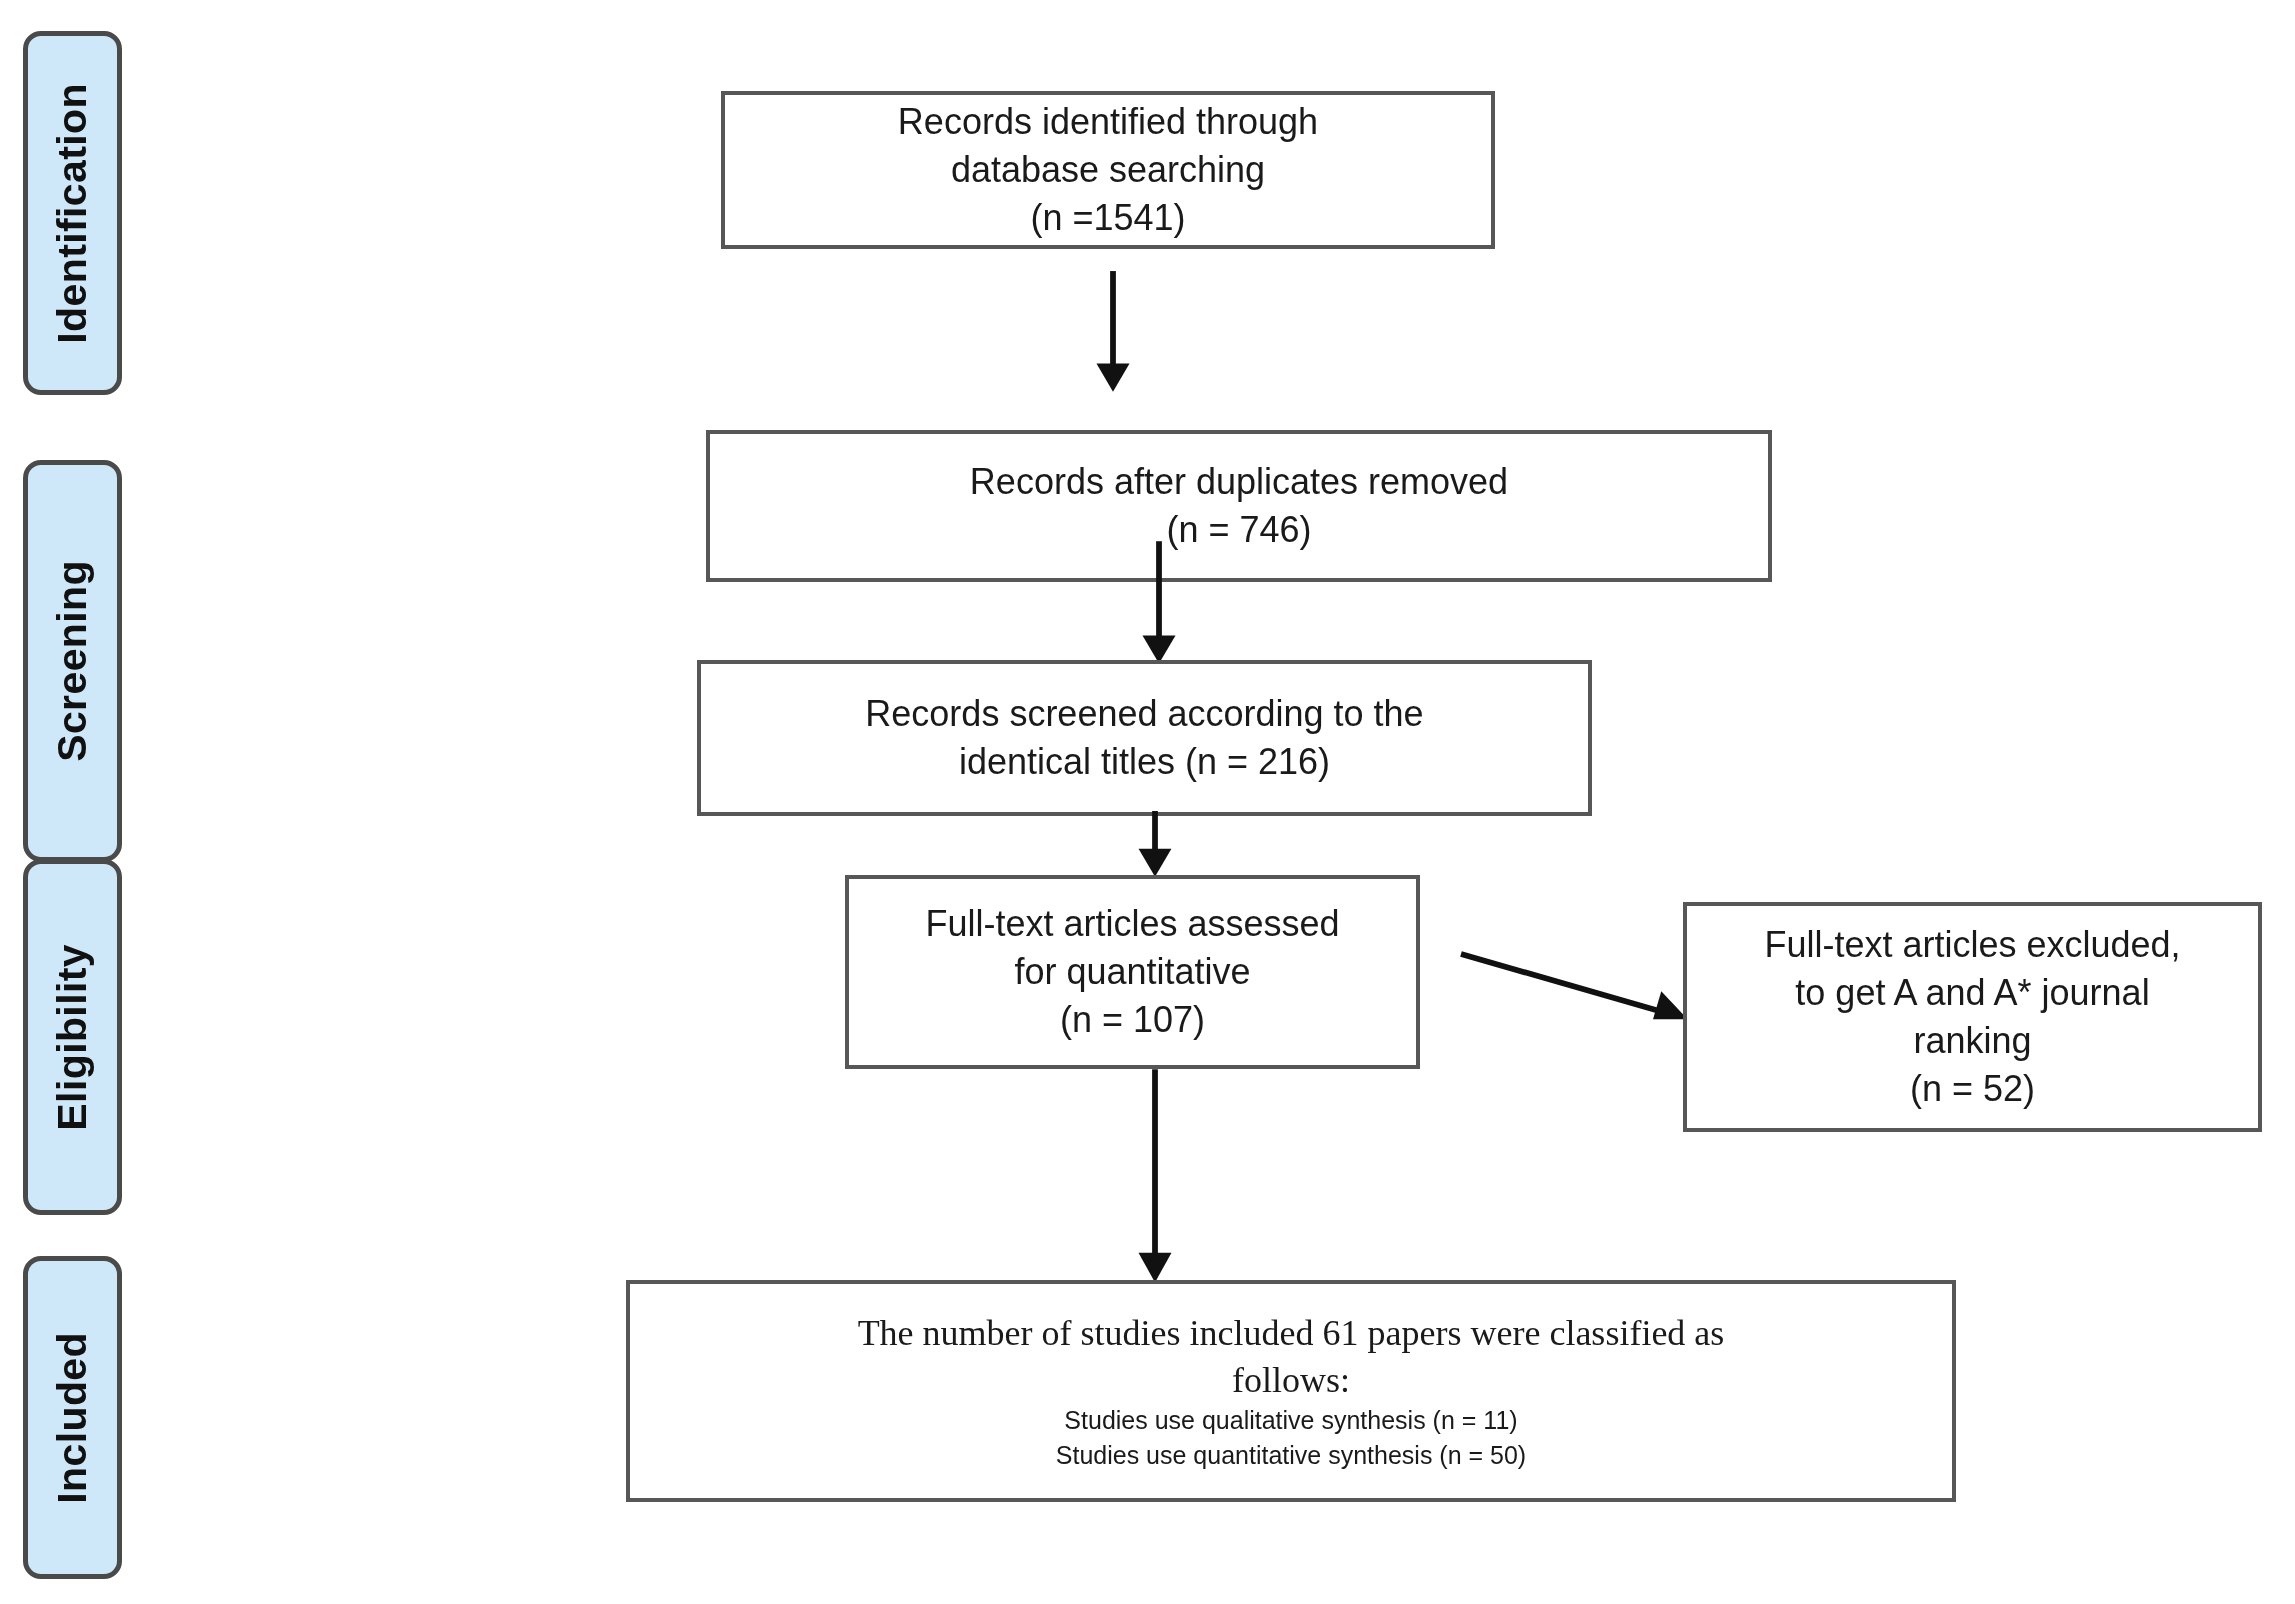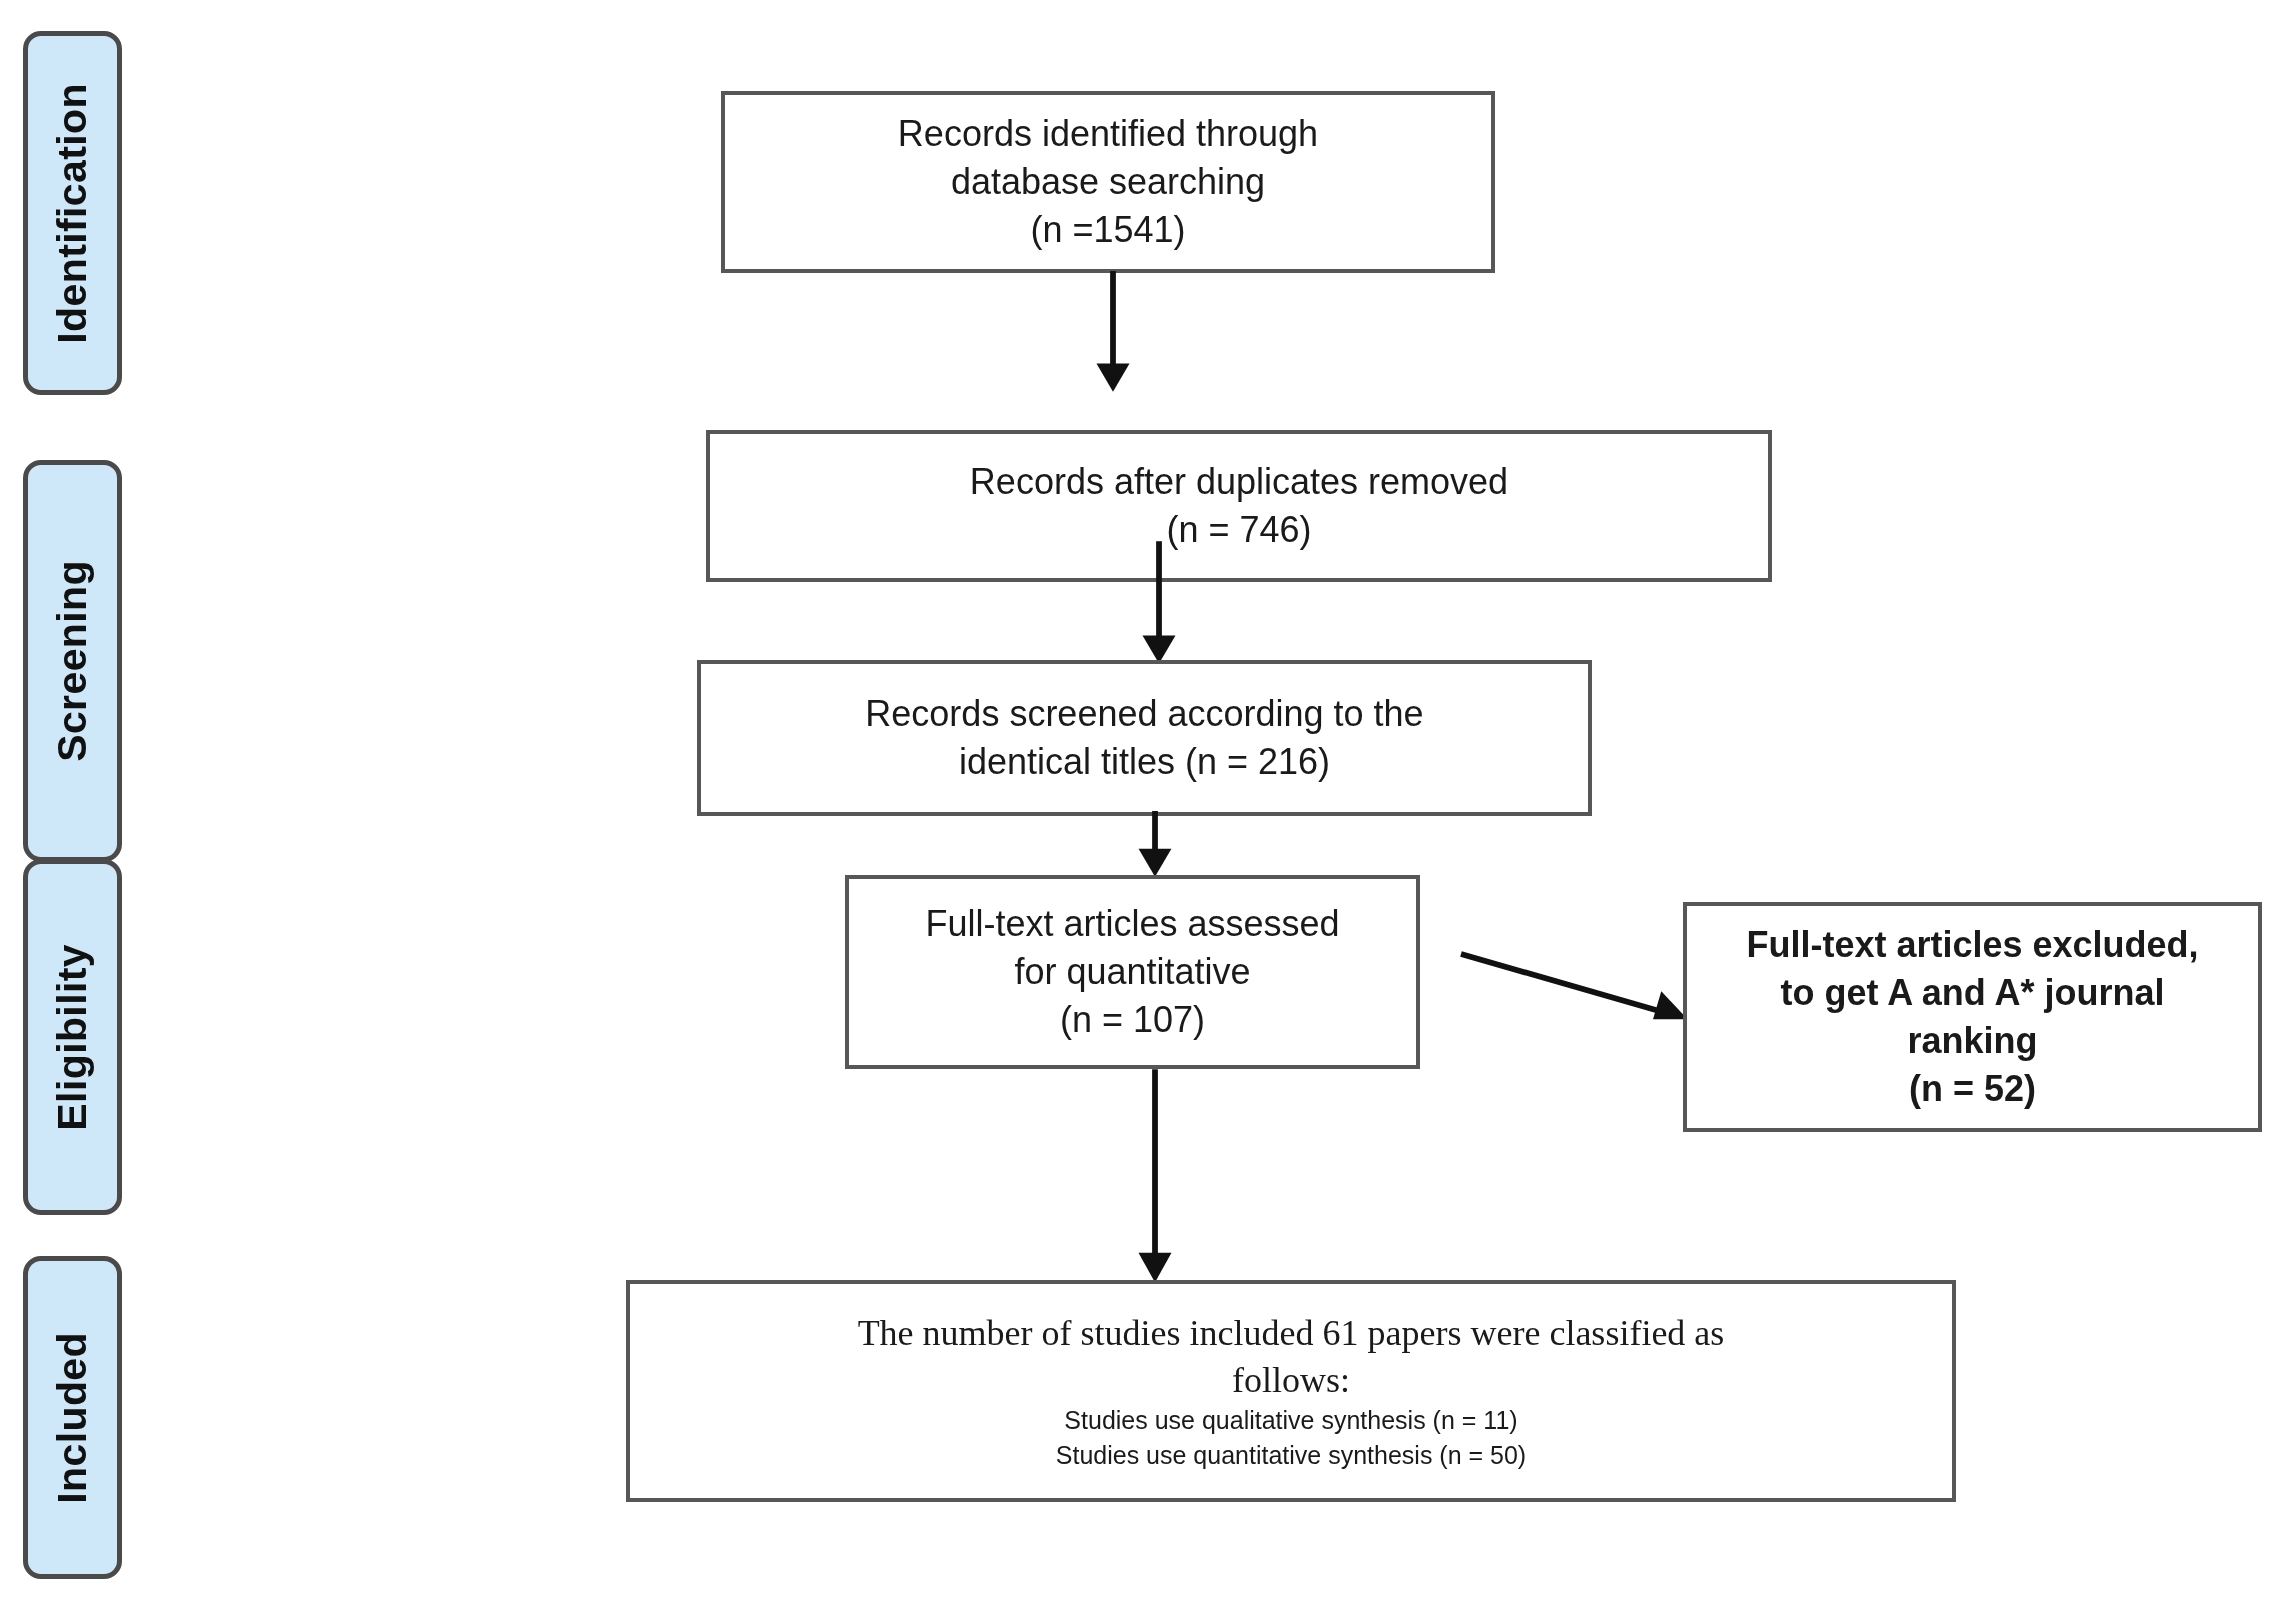--- a/index.html
+++ b/index.html
@@ -107,21 +107,21 @@
   </div>
 
   <div class="stage-label" style="left:23px; top:859px; width:99px; height:356px;">
     <span class="vtext">Eligibility</span>
   </div>
 
   <div class="stage-label" style="left:23px; top:1256px; width:99px; height:323px;">
     <span class="vtext">Included</span>
   </div>
 
-  <div class="flow-box" style="left:721px; top:91px; width:774px; height:182px;">
+  <div class="flow-box" style="left:721px; top:91px; width:774px; height:158px;">
     <div class="btext">
       <div>Records identified through</div>
       <div>database searching</div>
       <div>(n =1541)</div>
     </div>
   </div>
 
   <svg class="connector" style="left:1075px; top:271px;" width="76" height="124" viewBox="0 0 92 150">
     <line x1="46" y1="0" x2="46" y2="122" stroke="#111111" stroke-width="7"></line>
     <polygon points="46,146 26,112 66,112" fill="#111111"></polygon>
@@ -157,21 +157,21 @@
       <div>for quantitative</div>
       <div>(n = 107)</div>
     </div>
   </div>
 
   <svg class="connector" style="left:1461px; top:943px;" width="240" height="108" viewBox="0 0 290 130">
     <line x1="0" y1="13" x2="250" y2="85" stroke="#111111" stroke-width="7"></line>
     <polygon points="274,92 232,92 242,58" fill="#111111"></polygon>
   </svg>
 
-  <div class="flow-box" style="left:1683px; top:902px; width:579px; height:230px;font-weight:bold;">
+  <div class="flow-box" style="left:1683px; top:902px; width:579px; height:230px;">
     <div class="btext">
       <div>Full-text articles excluded,</div>
       <div>to get A and A* journal</div>
       <div>ranking</div>
       <div>(n = 52)</div>
     </div>
   </div>
 
   <svg class="connector" style="left:1117px; top:1069px;" width="76" height="217" viewBox="0 0 92 262">
     <line x1="46" y1="0" x2="46" y2="232" stroke="#111111" stroke-width="7"></line>

